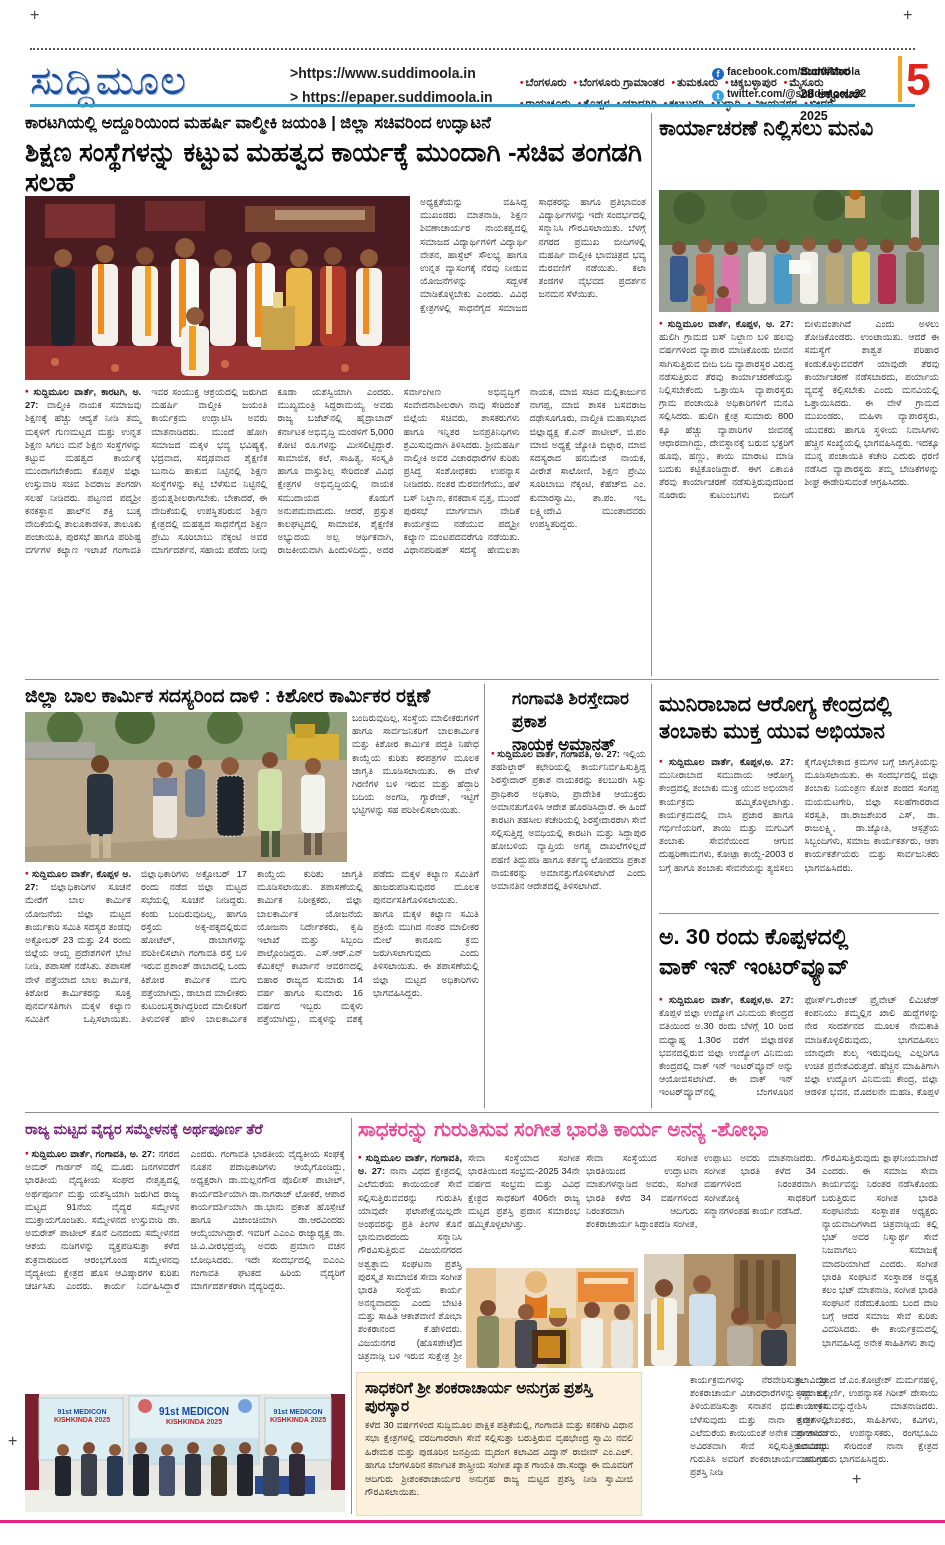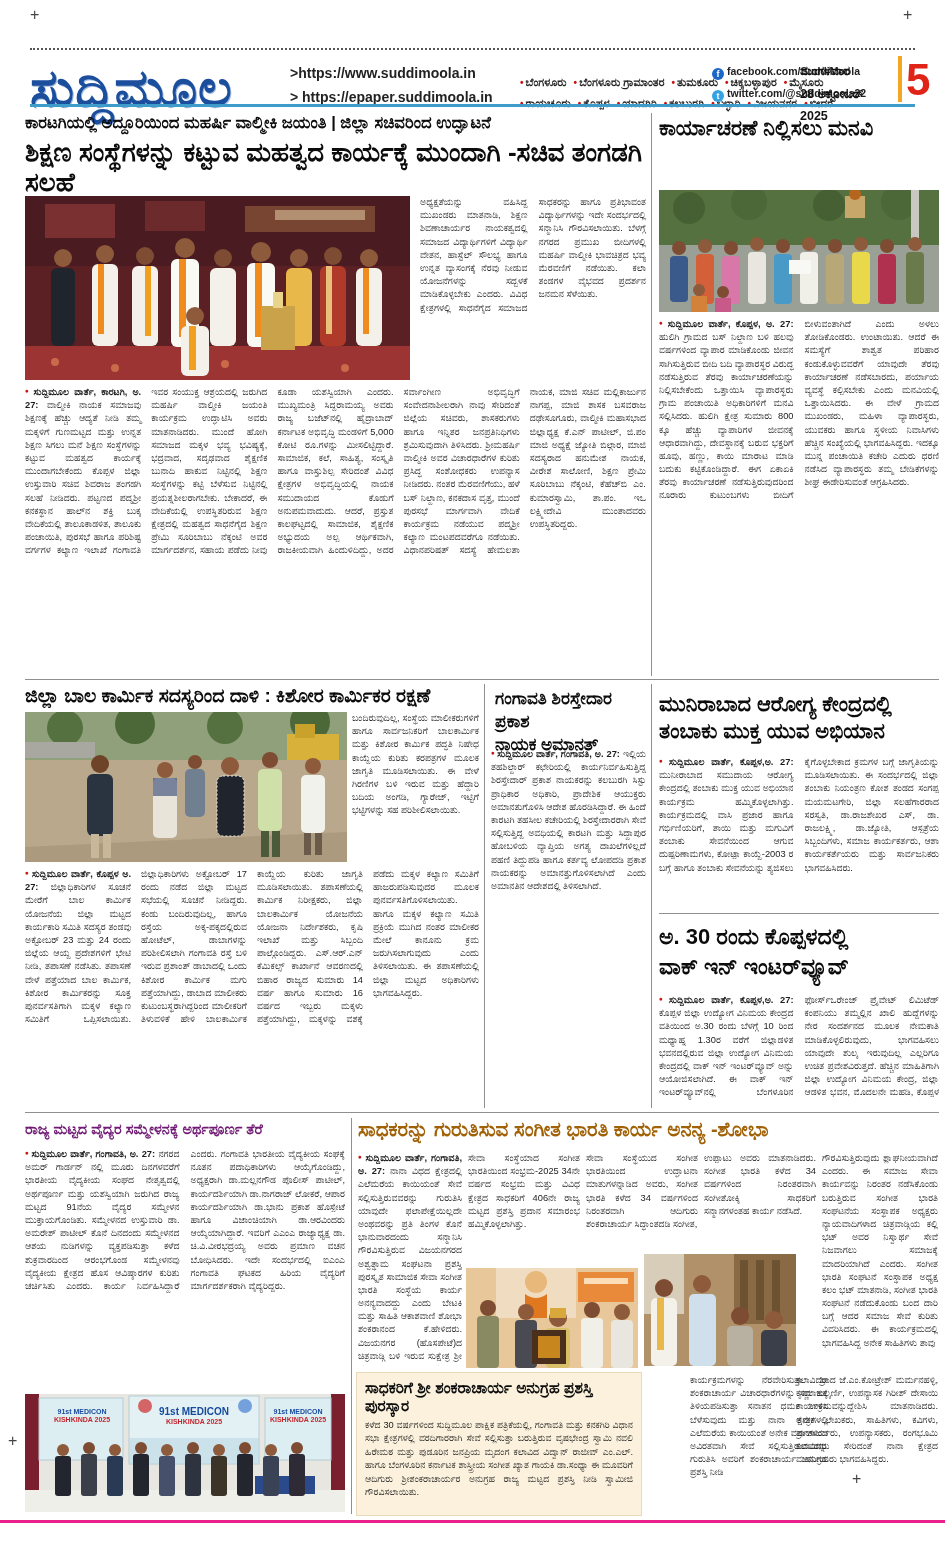--- a/index.html
+++ b/index.html
@@ -7,21 +7,21 @@
         font-family:"Liberation Sans","DejaVu Sans",sans-serif;color:#1b1b1b;}
   .abs{position:absolute;}
   .crop{position:absolute;color:#444;font-size:16px;font-weight:normal;}
   .dotline{position:absolute;border-top:2px dotted #555;}
   .blue-rule{position:absolute;background:#3d9cc9;height:3px;}
   .pink-rule{position:absolute;background:#e9218c;height:3px;}
   .v-rule{position:absolute;width:1px;background:#8f8f8f;}
   .h-rule{position:absolute;height:1px;background:#8f8f8f;}
 
   
-  .logo{font-size:52px;font-weight:bold;color:#1c4e9e;letter-spacing:1px;
+  .logo{font-size:40px;font-weight:normal;color:#1c4e9e;letter-spacing:1px;
         text-shadow:1px 1px 0 #9db8dd;}
   .m-url{font-size:14px;font-weight:bold;color:#222;line-height:1.7;}
   .cities{font-size:11px;font-weight:bold;color:#222;line-height:1.95;margin-top:14px;}
   .city{margin-right:7px;white-space:nowrap;}
   .city .dot{color:#cc1111;margin-right:2px;font-size:10px;}
   .social{font-size:10.5px;font-weight:bold;color:#222;line-height:2.1;}
   .soc-ic{display:inline-block;width:12px;height:12px;border-radius:50%;color:#fff;
           font-size:9px;text-align:center;line-height:12px;vertical-align:-2px;margin-right:3px;font-weight:bold;}
   .fb{background:#1b66c9;}
   .tw{background:#35a3e3;}
@@ -249,21 +249,21 @@
     <span>ಬಂದಿರುವುದಿಲ್ಲ, ಸಂಸ್ಥೆಯ ಮಾಲೀಕರುಗಳಿಗೆ ಹಾಗೂ ಸಾರ್ವಜನಿಕರಿಗೆ ಬಾಲಕಾರ್ಮಿಕ ಮತ್ತು ಕಿಶೋರ ಕಾರ್ಮಿಕ ಪದ್ಧತಿ ನಿಷೇಧ ಕಾಯ್ದೆಯ ಕುರಿತು ಕರಪತ್ರಗಳ ಮೂಲಕ ಜಾಗೃತಿ ಮೂಡಿಸಲಾಯಿತು. ಈ ವೇಳೆ ಗಿರಣಿಗಳ ಬಳಿ ಇರುವ ಮತ್ತು ಹೆದ್ದಾರಿ ಬದಿಯ ಅಂಗಡಿ, ಗ್ಯಾರೇಜ್, ಇಟ್ಟಿಗೆ ಭಟ್ಟಿಗಳನ್ನು ಸಹ ಪರಿಶೀಲಿಸಲಾಯಿತು.</span>
   </div>
 
   <div class="abs bt c4" style="left:25px;top:868px;width:454px;height:240px;">
     <span class="dl">ಸುದ್ದಿಮೂಲ ವಾರ್ತೆ, ಕೊಪ್ಪಳ ಅ. 27:</span>
     <span>ಜಿಲ್ಲಾಧಿಕಾರಿಗಳ ಸೂಚನೆ ಮೇರೆಗೆ ಬಾಲ ಕಾರ್ಮಿಕ ಯೋಜನೆಯ ಜಿಲ್ಲಾ ಮಟ್ಟದ ಕಾರ್ಯಕಾರಿ ಸಮಿತಿ ಸದಸ್ಯರ ತಂಡವು ಅಕ್ಟೋಬರ್ 23 ಮತ್ತು 24 ರಂದು ಜಿಲ್ಲೆಯ ಆಯ್ದ ಪ್ರದೇಶಗಳಿಗೆ ಭೇಟಿ ನೀಡಿ, ತಪಾಸಣೆ ನಡೆಸಿತು. ತಪಾಸಣೆ ವೇಳೆ ಪತ್ತೆಯಾದ ಬಾಲ ಕಾರ್ಮಿಕ, ಕಿಶೋರ ಕಾರ್ಮಿಕರನ್ನು ಸೂಕ್ತ ಪುನರ್ವಸತಿಗಾಗಿ ಮಕ್ಕಳ ಕಲ್ಯಾಣ ಸಮಿತಿಗೆ ಒಪ್ಪಿಸಲಾಯಿತು. ಜಿಲ್ಲಾಧಿಕಾರಿಗಳು ಅಕ್ಟೋಬರ್ 17 ರಂದು ನಡೆದ ಜಿಲ್ಲಾ ಮಟ್ಟದ ಸಭೆಯಲ್ಲಿ ಸೂಚನೆ ನೀಡಿದ್ದರು. ಕಂಡು ಬಂದಿರುವುದಿಲ್ಲ, ಹಾಗೂ ರಸ್ತೆಯ ಅಕ್ಕ-ಪಕ್ಕದಲ್ಲಿರುವ ಹೋಟೆಲ್, ಡಾಬಾಗಳನ್ನು ಪರಿಶೀಲಿಸಲಾಗಿ ಗಂಗಾವತಿ ರಸ್ತೆ ಬಳಿ ಇರುವ ಪ್ರಶಾಂತ್ ಡಾಬಾದಲ್ಲಿ ಒಂದು ಕಿಶೋರ ಕಾರ್ಮಿಕ ಮಗು ಪತ್ತೆಯಾಗಿದ್ದು, ಡಾಬಾದ ಮಾಲೀಕರು ಕುಟುಂಬಸ್ಥರಾಗಿದ್ದರಿಂದ ಮಾಲೀಕರಿಗೆ ತಿಳುವಳಿಕೆ ಹೇಳಿ ಬಾಲಕಾರ್ಮಿಕ ಕಾಯ್ದೆಯ ಕುರಿತು ಜಾಗೃತಿ ಮೂಡಿಸಲಾಯಿತು. ತಪಾಸಣೆಯಲ್ಲಿ ಕಾರ್ಮಿಕ ನಿರೀಕ್ಷಕರು, ಜಿಲ್ಲಾ ಬಾಲಕಾರ್ಮಿಕ ಯೋಜನೆಯ ಯೋಜನಾ ನಿರ್ದೇಶಕರು, ಕೃಷಿ ಇಲಾಖೆ ಮತ್ತು ಸಿಬ್ಬಂದಿ ಪಾಲ್ಗೊಂಡಿದ್ದರು. ಎಸ್.ಆರ್.ಎನ್ ಕೆಮಿಕಲ್ಸ್ ಕಾರ್ಖಾನೆ ಆವರಣದಲ್ಲಿ ಬಿಹಾರ ರಾಜ್ಯದ ಸುಮಾರು 14 ವರ್ಷ ಹಾಗೂ ಸುಮಾರು 16 ವರ್ಷದ ಇಬ್ಬರು ಮಕ್ಕಳು ಪತ್ತೆಯಾಗಿದ್ದು, ಮಕ್ಕಳನ್ನು ವಶಕ್ಕೆ ಪಡೆದು ಮಕ್ಕಳ ಕಲ್ಯಾಣ ಸಮಿತಿಗೆ ಹಾಜರುಪಡಿಸುವುದರ ಮೂಲಕ ಪುನರ್ವಸತಿಗೊಳಿಸಲಾಯಿತು. ಹಾಗೂ ಮಕ್ಕಳ ಕಲ್ಯಾಣ ಸಮಿತಿ ಪ್ರಕ್ರಿಯೆ ಮುಗಿದ ನಂತರ ಮಾಲೀಕರ ಮೇಲೆ ಕಾನೂನು ಕ್ರಮ ಜರುಗಿಸಲಾಗುವುದು ಎಂದು ತಿಳಿಸಲಾಯಿತು. ಈ ತಪಾಸಣೆಯಲ್ಲಿ ಜಿಲ್ಲಾ ಮಟ್ಟದ ಅಧಿಕಾರಿಗಳು ಭಾಗವಹಿಸಿದ್ದರು.</span>
   </div>
 
   <div class="v-rule" style="left:484px;top:684px;height:424px;"></div>
 
-  <div class="abs hl-sm" style="left:495px;top:688px;width:155px;">
+  <div class="abs hl-sm" style="left:512px;top:688px;width:155px;">
     <div>ಗಂಗಾವತಿ ಶಿರಸ್ತೇದಾರ ಪ್ರಕಾಶ</div>
     <div>ನಾಯಕ ಅಮಾನತ್</div>
   </div>
   <div class="abs bt" style="left:491px;top:748px;width:155px;height:358px;">
     <span class="dl">ಸುದ್ದಿಮೂಲ ವಾರ್ತೆ, ಗಂಗಾವತಿ, ಅ. 27:</span>
     <span>ಇಲ್ಲಿಯ ತಹಶಿಲ್ದಾರ್ ಕಛೇರಿಯಲ್ಲಿ ಕಾರ್ಯನಿರ್ವಹಿಸುತ್ತಿದ್ದ ಶಿರಸ್ತೇದಾರ್ ಪ್ರಕಾಶ ನಾಯಕರನ್ನು ಕಲಬುರಗಿ ಸಿಸ್ಟು ಪ್ರಾಧಿಕಾರ ಅಧಿಕಾರಿ, ಪ್ರಾದೇಶಿಕ ಆಯುಕ್ತರು ಅಮಾನತುಗೊಳಿಸಿ ಆದೇಶ ಹೊರಡಿಸಿದ್ದಾರೆ. ಈ ಹಿಂದೆ ಕಾರಟಗಿ ತಹಸೀಲ ಕಚೇರಿಯಲ್ಲಿ ಶಿರಸ್ತೇದಾರರಾಗಿ ಸೇವೆ ಸಲ್ಲಿಸುತ್ತಿದ್ದ ಅವಧಿಯಲ್ಲಿ ಕಾರಟಗಿ ಮತ್ತು ಸಿದ್ದಾಪುರ ಹೋಬಳಿಯ ವ್ಯಾಪ್ತಿಯ ಅಗತ್ಯ ದಾಖಲೆಗಳಿಲ್ಲದೆ ಪಹಣಿ ತಿದ್ದುಪಡಿ ಹಾಗೂ ಕರ್ತವ್ಯ ಲೋಪದಡಿ ಪ್ರಕಾಶ ನಾಯಕರನ್ನು ಅಮಾನತ್ತುಗೊಳಿಸಲಾಗಿದೆ ಎಂದು ಅಮಾನತಿನ ಆದೇಶದಲ್ಲಿ ತಿಳಿಸಲಾಗಿದೆ.</span>
   </div>
 
   <div class="v-rule" style="left:651px;top:684px;height:424px;"></div>
 
@@ -341,21 +341,21 @@
       <div class="l2" style="font-size:7px;">KISHKINDA 2025</div>
     </div>
     <div class="medicon-ovl" style="left:242px;top:14px;width:62px;font-size:7px;">
       <div class="l1">91st MEDICON</div>
       <div class="l2">KISHKINDA 2025</div>
     </div>
   </div>
 
   <div class="v-rule" style="left:351px;top:1118px;height:396px;"></div>
 
-  <div class="abs" style="left:358px;top:1118px;width:580px;font-size:20px;font-weight:bold;color:#a16207;">ಸಾಧಕರನ್ನು ಗುರುತಿಸುವ ಸಂಗೀತ ಭಾರತಿ ಕಾರ್ಯ ಅನನ್ಯ -ಶೋಭಾ</div>
+  <div class="abs" style="left:358px;top:1118px;width:580px;font-size:20px;font-weight:bold;color:#ec4899;">ಸಾಧಕರನ್ನು ಗುರುತಿಸುವ ಸಂಗೀತ ಭಾರತಿ ಕಾರ್ಯ ಅನನ್ಯ -ಶೋಭಾ</div>
 
   <div class="abs bt" style="left:358px;top:1152px;width:104px;height:214px;">
     <span class="dl">ಸುದ್ದಿಮೂಲ ವಾರ್ತೆ, ಗಂಗಾವತಿ, ಅ. 27:</span>
     <span>ನಾನಾ ವಿಧದ ಕ್ಷೇತ್ರದಲ್ಲಿ ಎಲೆಮರೆಯ ಕಾಯಿಯಂತೆ ಸೇವೆ ಸಲ್ಲಿಸುತ್ತಿರುವವರನ್ನು ಗುರುತಿಸಿ ಯಾವುದೇ ಫಲಾಪೇಕ್ಷೆಯಿಲ್ಲದೇ ಅಂಥವರನ್ನು ಪ್ರತಿ ತಿಂಗಳ ಕೊನೆ ಭಾನುವಾರದಂದು ಸನ್ಮಾನಿಸಿ ಗೌರವಿಸುತ್ತಿರುವ ವಿಜಯನಗರದ ಅಶ್ವತ್ಥಾಮ ಸಂಘಟನಾ ಪ್ರಶಸ್ತಿ ಪುರಸ್ಕೃತ ಸಾಮಾಜಿಕ ಸೇವಾ ಸಂಗೀತ ಭಾರತಿ ಸಂಸ್ಥೆಯ ಕಾರ್ಯ ಅನನ್ಯವಾದದ್ದು ಎಂದು ಬೇಟಕಿ ಮತ್ತು ಸಾಹಿತಿ ಆಕಾಶವಾಣಿ ಶೋಭಾ ಶಂಕರಾನಂದ ಕೆ.ಹೇಳಿದರು. ವಿಜಯನಗರ (ಹೊಸಪೇಟೆ)ದ ಚಿತ್ರವಾಡ್ಗಿ ಬಳಿ ಇರುವ ಸುಕ್ಷೇತ್ರ ಶ್ರೀ ಜೋಗಾರಮ್ಮನ ದೇಗುಲದ ಆವರಣದಲ್ಲಿ ಕಳೆದ ಭಾನುವಾರದಂದು ಅಶ್ವತ್ಥಾಮ ಸಂಘಟನಾ ಪ್ರಶಸ್ತಿ ಪುರಸ್ಕೃತ ಸಾಮಾಜಿಕ</span>
   </div>
   <div class="abs bt" style="left:468px;top:1152px;width:112px;height:110px;">
     <span>ಸೇವಾ ಸಂಸ್ಥೆಯಾದ ಸಂಗೀತ ಭಾರತಿಯಿಂದ ಸಂಭ್ರಮ-2025 34ನೇ ವರ್ಷದ ಸಂಭ್ರಮ ಮತ್ತು ವಿವಿಧ ಕ್ಷೇತ್ರದ ಸಾಧಕರಿಗೆ 406ನೇ ರಾಜ್ಯ ಮಟ್ಟದ ಪ್ರಶಸ್ತಿ ಪ್ರದಾನ ಸಮಾರಂಭ ಹಮ್ಮಿಕೊಳ್ಳಲಾಗಿತ್ತು.</span>
   </div>
   <div class="abs bt" style="left:586px;top:1152px;width:112px;height:96px;">
     <span>ಸೇವಾ ಸಂಸ್ಥೆಯುದ ಸಂಗೀತ ಭಾರತಿಯಿಂದ ಉದ್ಘಾಟನಾ ಮಾತುಗಳನ್ನಾಡಿದ ಅವರು, ಸಂಗೀತ ಭಾರತಿ ಕಳೆದ 34 ವರ್ಷಗಳಿಂದ ನಿರಂತರವಾಗಿ ಆದಿಗುರು ಶಂಕರಾಚಾರ್ಯ ಸಿದ್ಧಾಂತದಡಿ ಸಂಗೀತ,</span>

